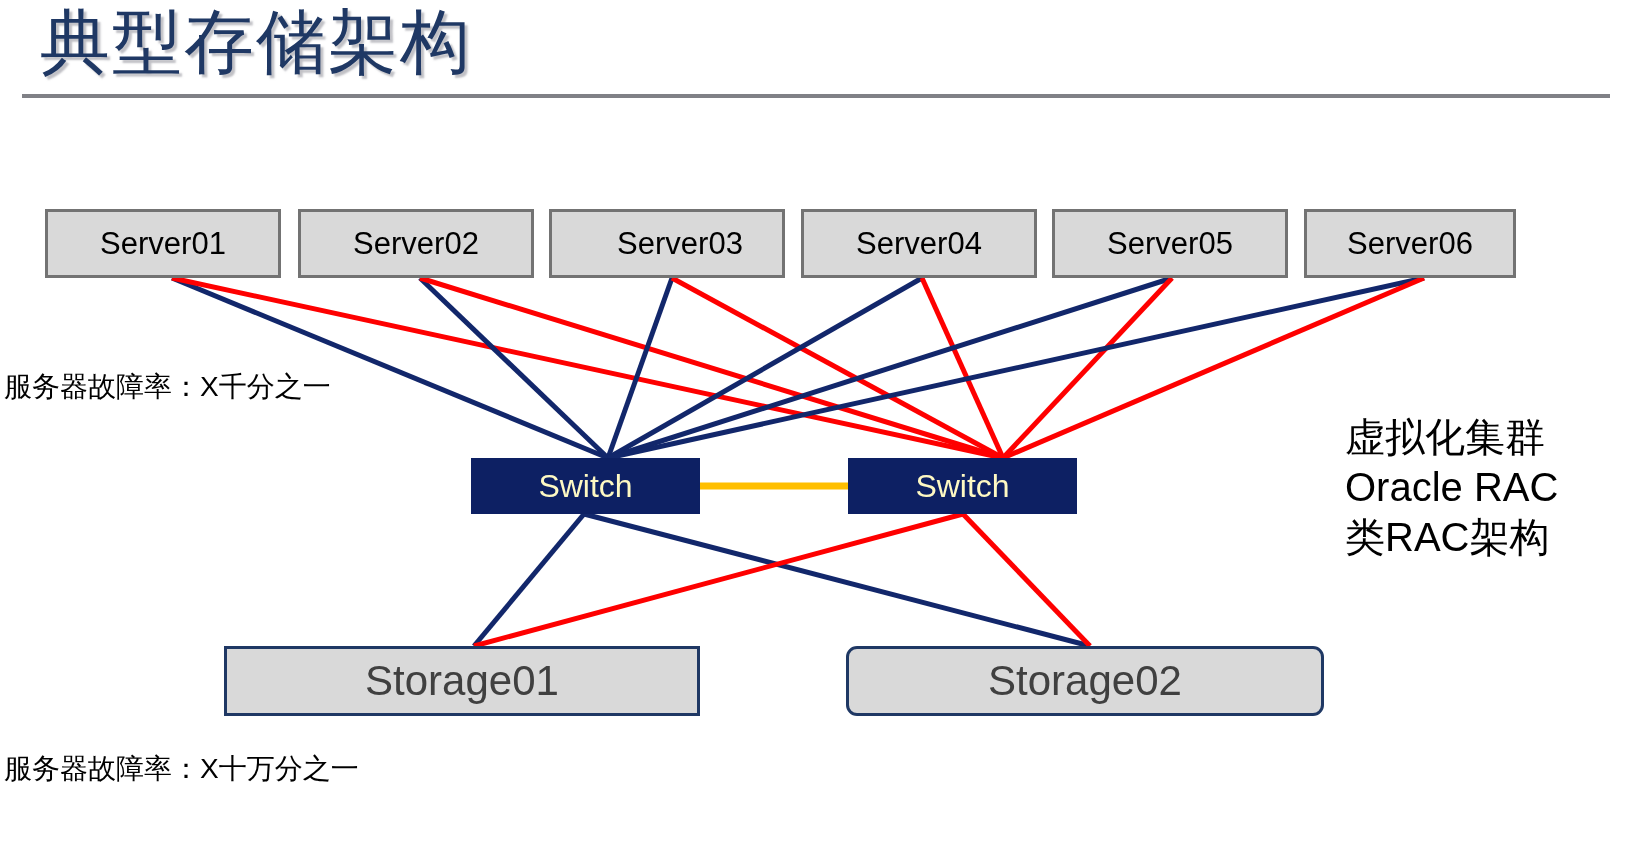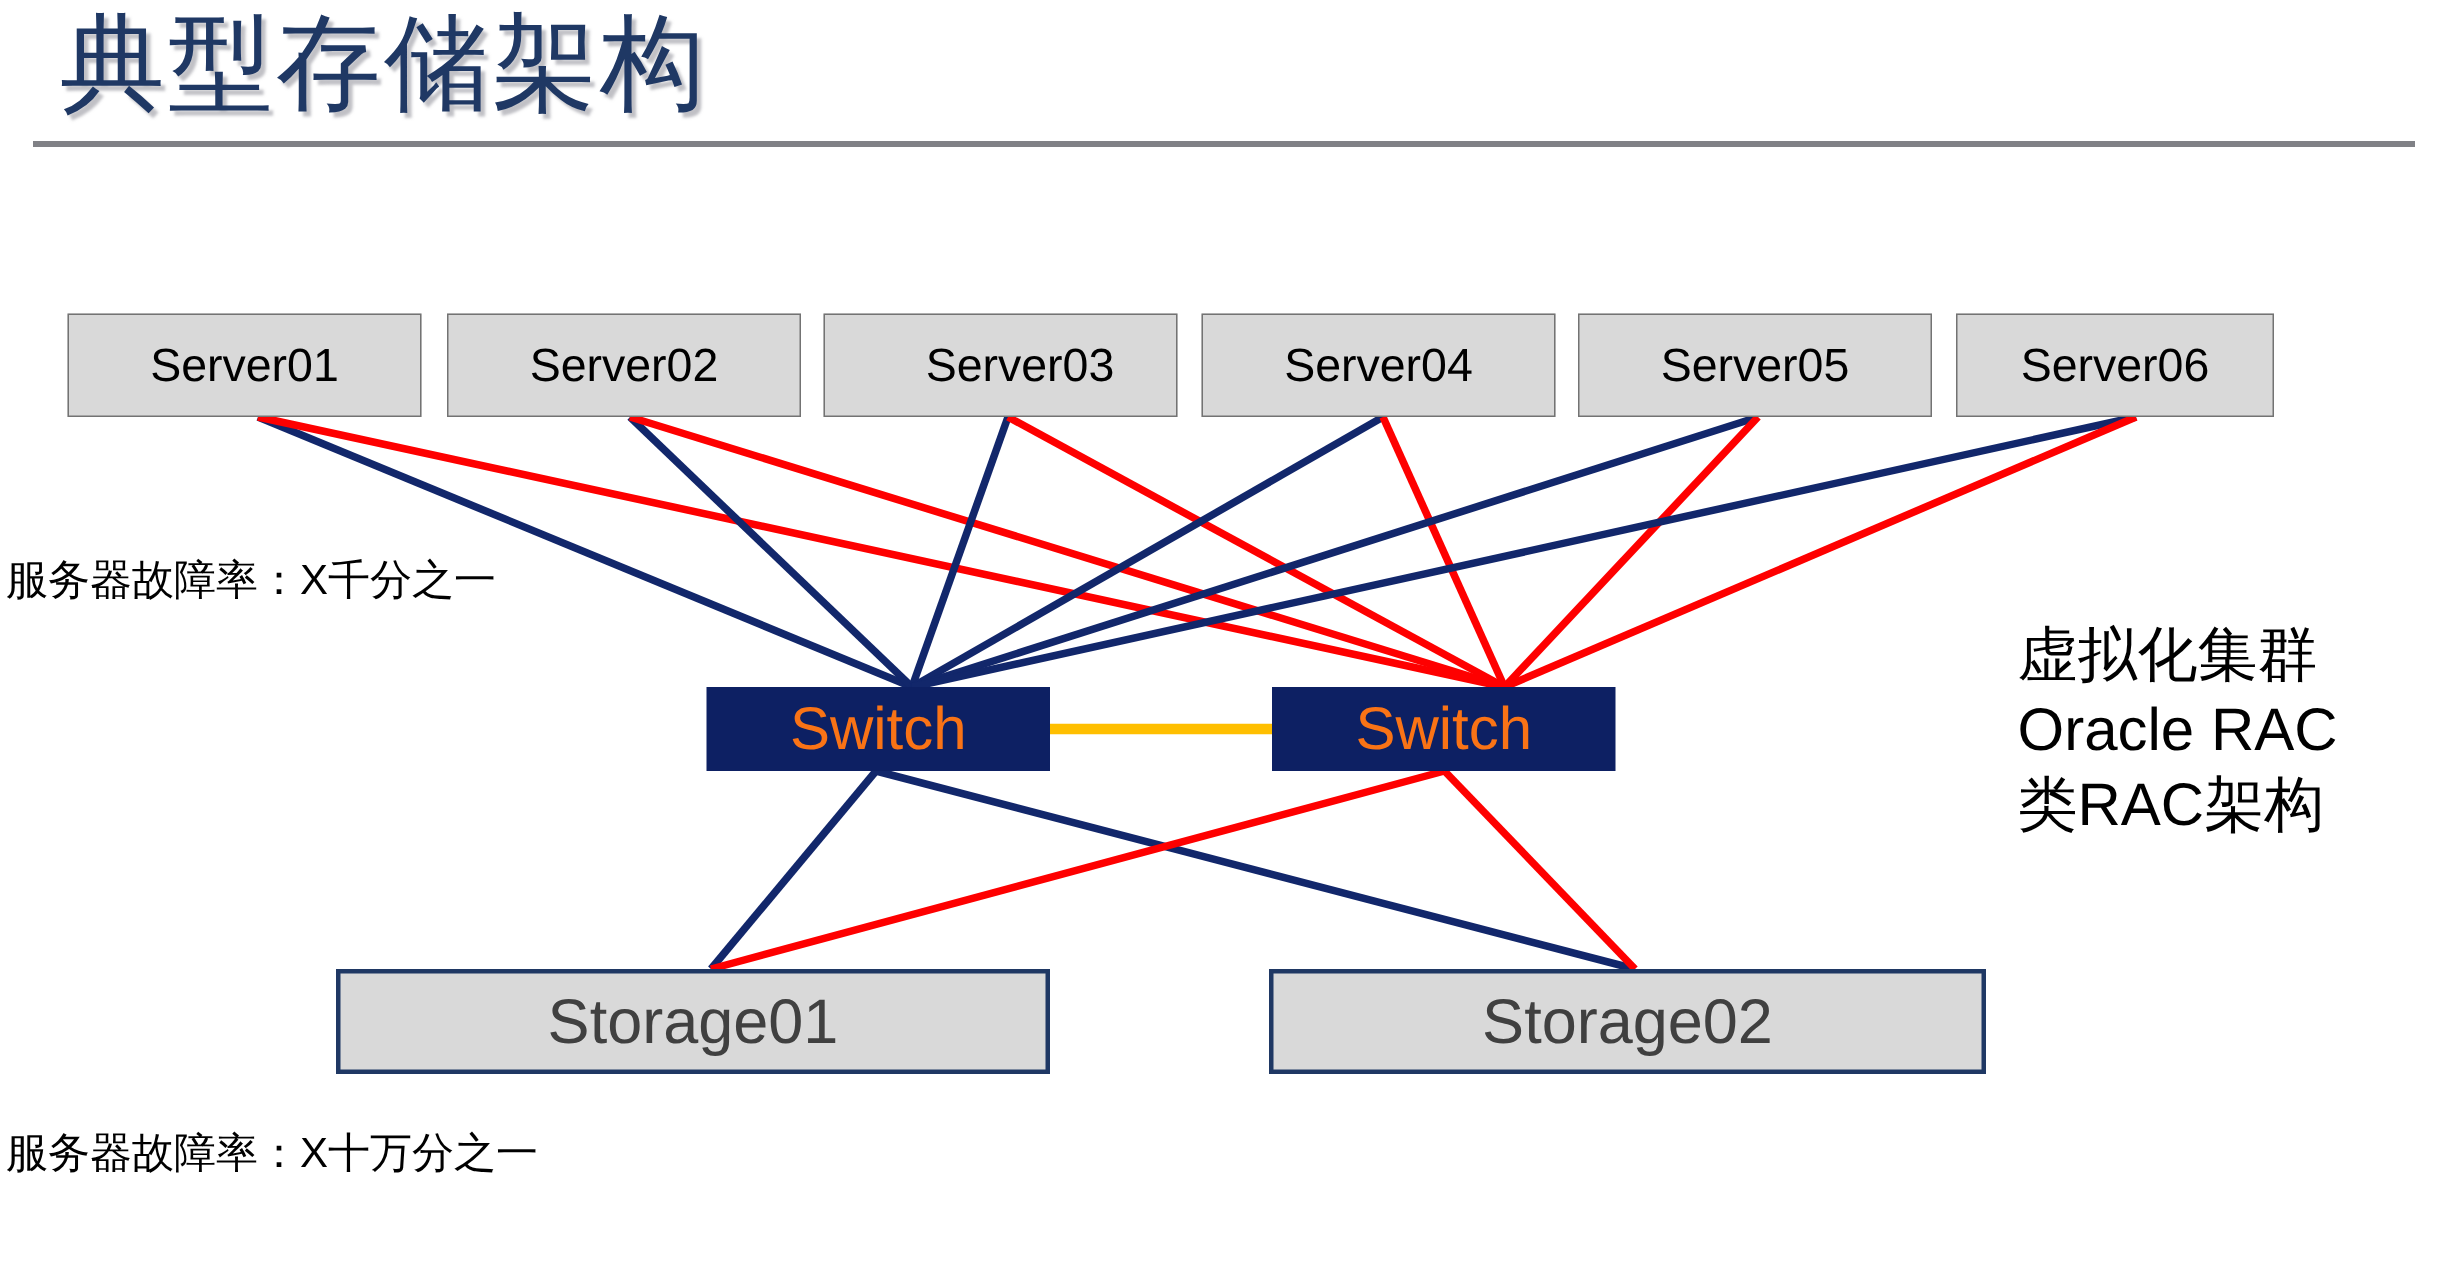--- a/index.html
+++ b/index.html
@@ -53,37 +53,37 @@
   .node {
     position: absolute;
     box-sizing: border-box;
     display: flex;
     align-items: center;
     justify-content: center;
     text-align: center;
   }
   .node.server {
     background: #d9d9d9;
-    border: 1px solid #737373;
+    border: 3px solid #737373;
     color: #000000;
     font-size: 31px;
     height: 69px;
   }
   .node.storage {
     background: #d9d9d9;
     border: 3px solid #1f3864;
     color: #404040;
     font-size: 42px;
     height: 70px;
   }
   .node.switch {
     background: #0d2063;
     border: none;
-    color: #f97316;
-    font-size: 40px;
+    color: #fef9c3;
+    font-size: 32px;
     height: 56px;
   }
 
   
   .annotation {
     position: absolute;
     color: #000000;
     white-space: nowrap;
   }
   #note-server {
@@ -156,21 +156,21 @@
       </div>
       <div class="node switch" style="left: 471px; top: 458px; width: 229px; height: 56px;">
         <span>Switch</span>
       </div>
       <div class="node switch" style="left: 848px; top: 458px; width: 229px; height: 56px;">
         <span>Switch</span>
       </div>
       <div class="node storage" style="left: 224px; top: 646px; width: 476px; height: 70px;">
         <span>Storage01</span>
       </div>
-      <div class="node storage" style="left: 846px; top: 646px; width: 478px; height: 70px;">
+      <div class="node storage" style="left: 846px; top: 646px; width: 478px; height: 70px; border-radius: 11px;">
         <span>Storage02</span>
       </div>
     </div>
 
   <div class="annotation" id="note-server">服务器故障率：X千分之一</div>
 
   <div class="annotation" id="note-storage">服务器故障率：X十万分之一</div>
 
   <div class="annotation" id="cluster-note">
       <div>虚拟化集群</div>

